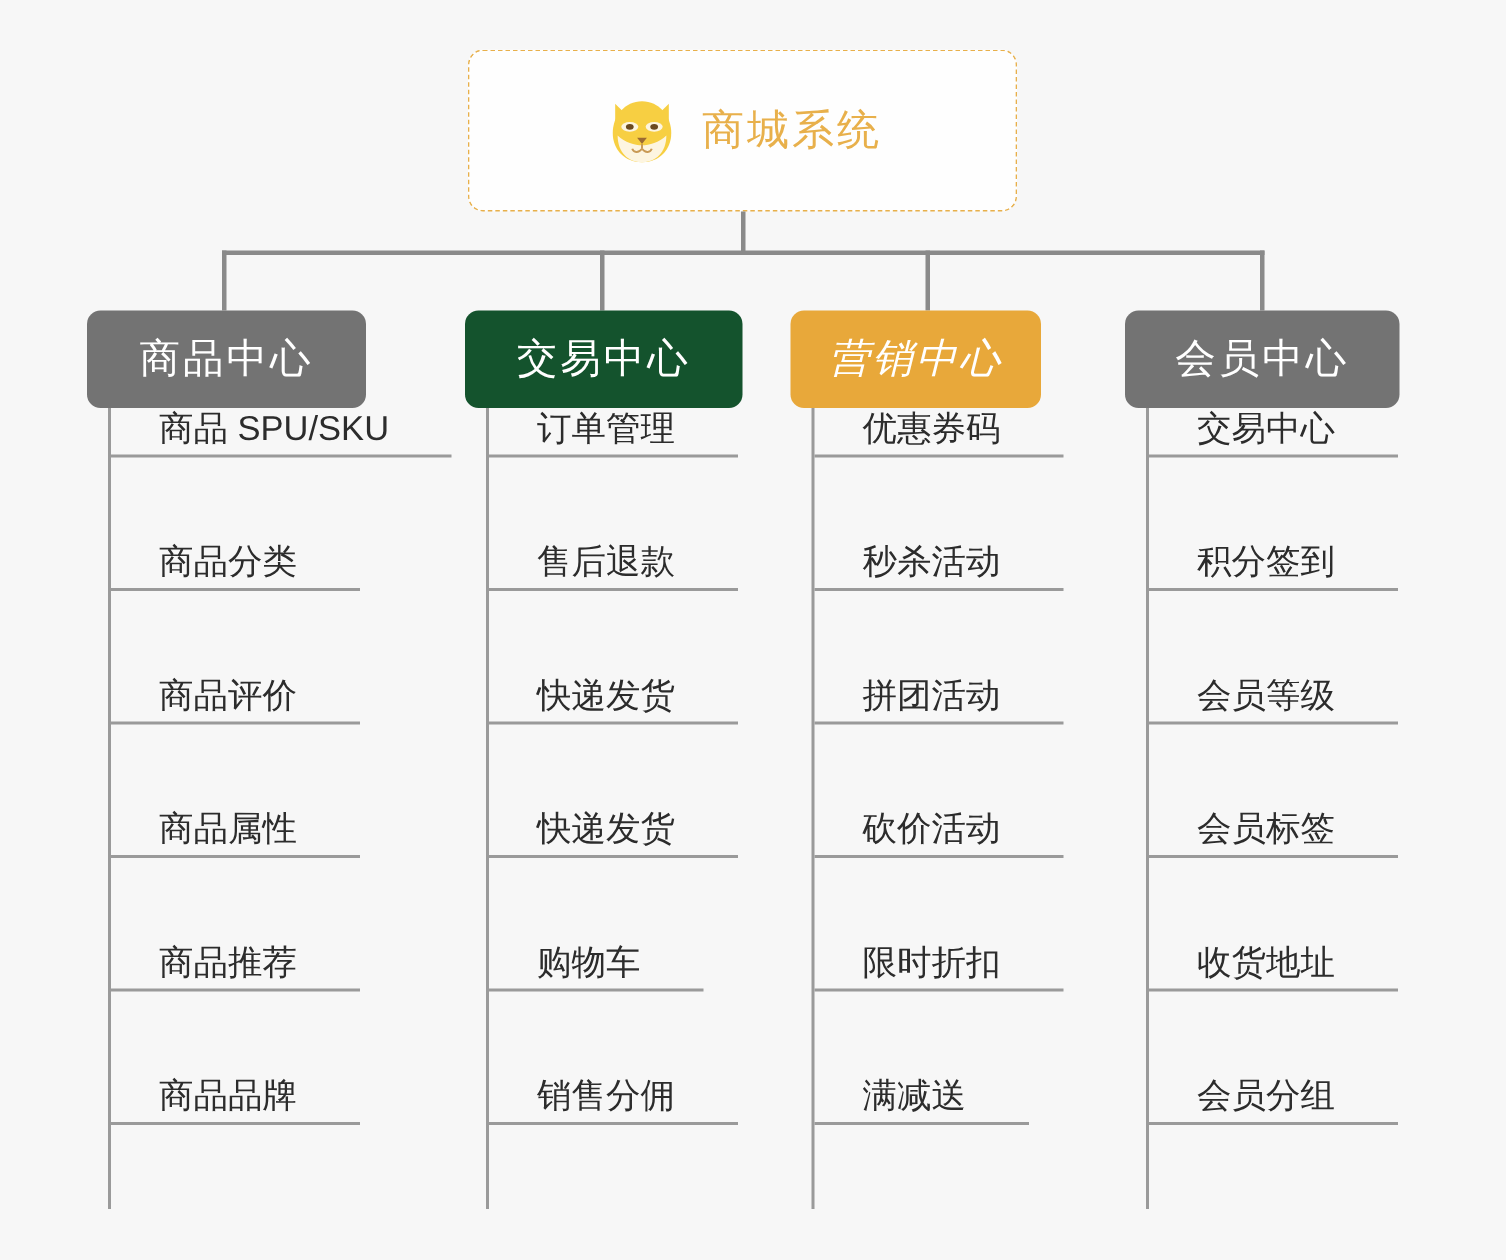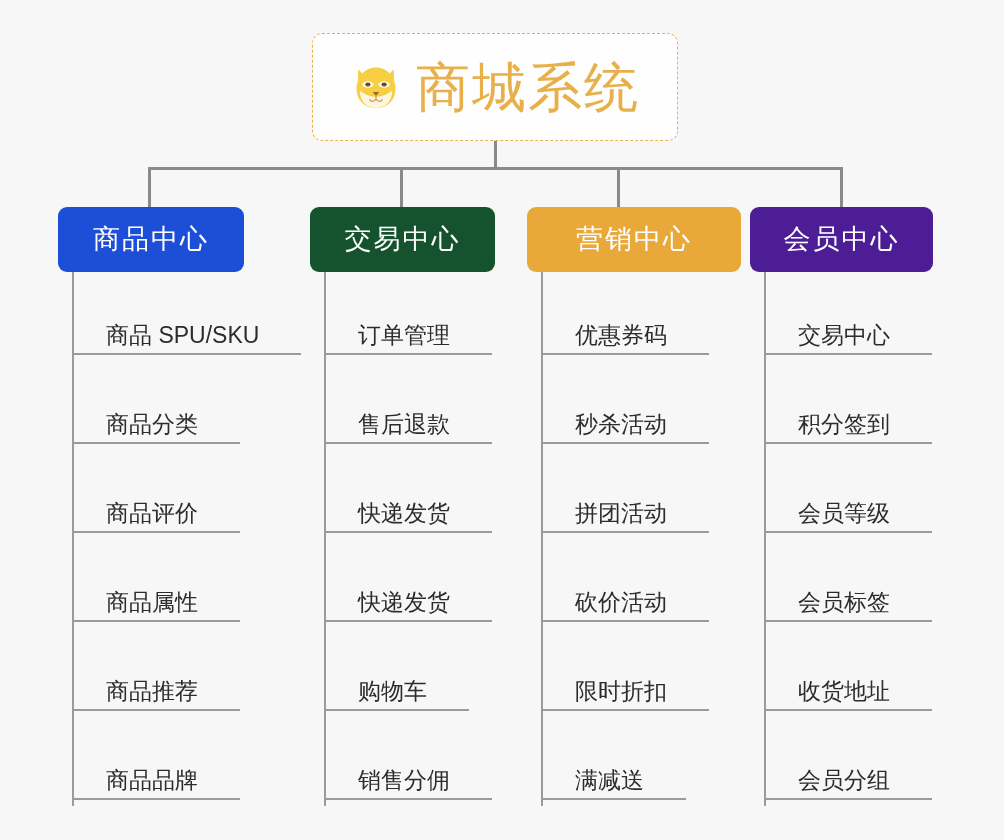--- a/index.html
+++ b/index.html
@@ -36,21 +36,21 @@
     justify-content: center;
     gap: 14px;
   }
   .root-emoji {
     width: 52px;
     height: 52px;
     flex: 0 0 auto;
     display: block;
   }
   .root-title {
-    font-size: 54px;
+    font-size: 28px;
     color: #e8b04b;
     letter-spacing: 2px;
     line-height: 1;
     white-space: nowrap;
   }
 
   
   .conn {
     position: absolute;
     background: #8a8a8a;
@@ -95,37 +95,37 @@
     align-items: center;
     justify-content: center;
     color: #ffffff;
     font-size: 27px;
     letter-spacing: 2px;
     line-height: 1;
     white-space: nowrap;
   }
   .col-1 .cat-header { width: 186px; }
   .col-2 .cat-header { width: 185px; }
-  .col-3 .cat-header { width: 214px; }
+  .col-3 .cat-header { width: 167px; font-style: italic; }
   .col-4 .cat-header { width: 183px; }
 
   
   .leaf-list {
     position: relative;
     margin-left: 14px;
     padding-left: 0;
     border-left: 2.5px solid #9a9a9a;
   }
 
   .leaf-item {
     position: relative;
     height: 89px;
     box-sizing: border-box;
     display: flex;
-    align-items: flex-end;
+    align-items: flex-start;
     padding-left: 32px;
     padding-bottom: 6px;
   }
   .leaf-label {
     font-size: 23px;
     color: #2c2c2c;
     line-height: 1.15;
     white-space: nowrap;
     border-bottom: 2.5px solid #9a9a9a;
     padding-right: 42px;
@@ -158,21 +158,21 @@
   </div>
 
   <div class="conn conn-v-root"></div>
   <div class="conn conn-h-bus"></div>
   <div class="conn conn-drop d1"></div>
   <div class="conn conn-drop d2"></div>
   <div class="conn conn-drop d3"></div>
   <div class="conn conn-drop d4"></div>
 
   <div class="column col-1">
-    <div class="cat-header" style="background:#1d4ed8">
+    <div class="cat-header" style="background:#737373">
       <span>商品中心</span>
     </div>
     <div class="leaf-list">
       <div class="leaf-item">
           <span class="leaf-label">商品 SPU/SKU</span>
         </div>
       <div class="leaf-item">
           <span class="leaf-label">商品分类</span>
         </div>
       <div class="leaf-item">
@@ -236,21 +236,21 @@
       <div class="leaf-item">
           <span class="leaf-label">限时折扣</span>
         </div>
       <div class="leaf-item">
           <span class="leaf-label">满减送</span>
         </div>
     </div>
   </div>
 
   <div class="column col-4">
-    <div class="cat-header" style="background:#4c1d95">
+    <div class="cat-header" style="background:#737373">
       <span>会员中心</span>
     </div>
     <div class="leaf-list">
       <div class="leaf-item">
           <span class="leaf-label">交易中心</span>
         </div>
       <div class="leaf-item">
           <span class="leaf-label">积分签到</span>
         </div>
       <div class="leaf-item">

